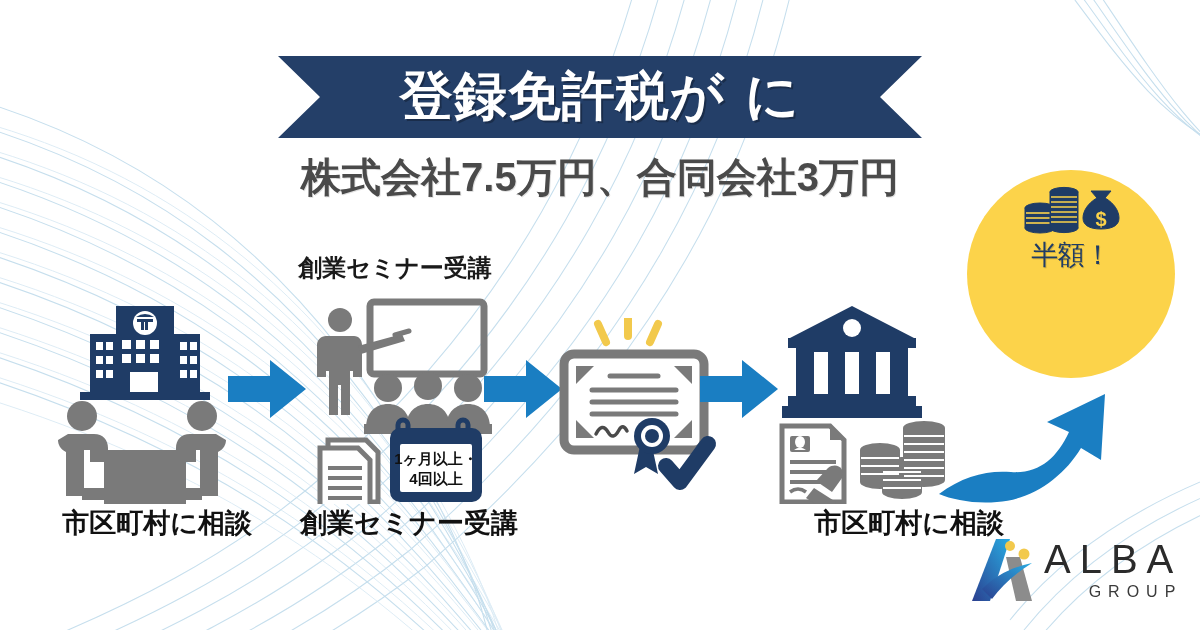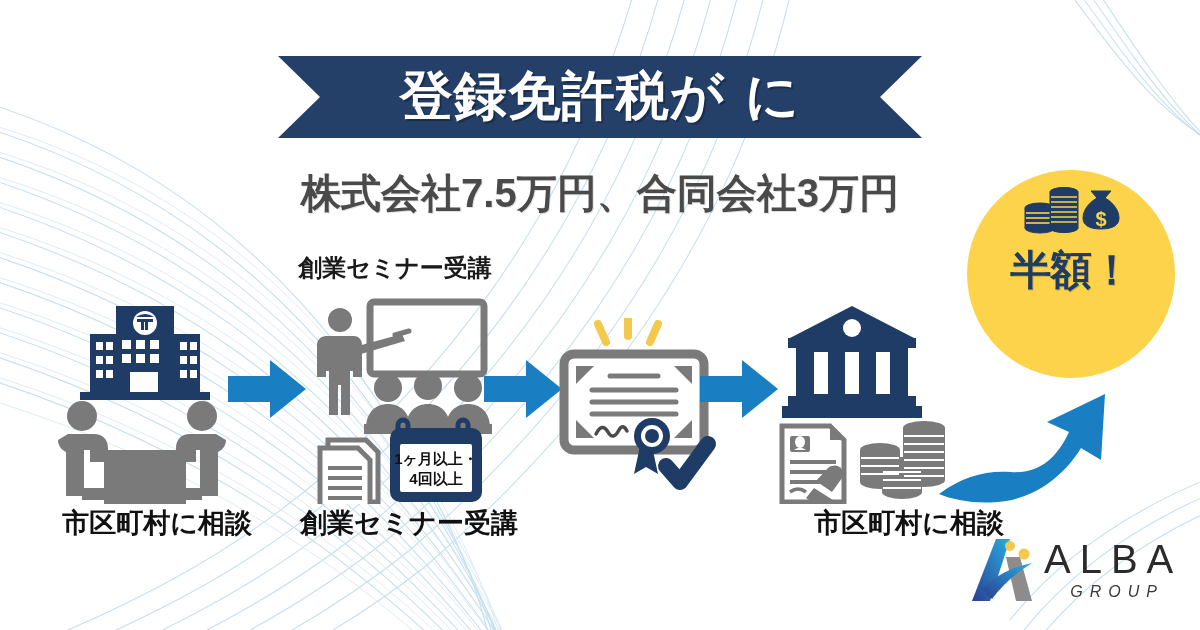--- a/index.html
+++ b/index.html
@@ -30,42 +30,42 @@
     font-size:53px; font-weight:700; letter-spacing:1px;
     color:#ffffff;
     text-shadow: 2px 2px 0 rgba(0,0,0,.28);
     white-space:nowrap;
     gap:20px;
   }
   .banner-text .hl { color:#f5c43c; }
 
   
   .subtitle {
-    position:absolute; left:0; right:0; top:166px; z-index:5;
+    position:absolute; left:0; right:0; top:150px; z-index:5;
     text-align:center;
     font-size:40px; font-weight:700; color:#4a4a4a;
     letter-spacing:0px;
     text-shadow:1px 1px 0 rgba(0,0,0,.12);
   }
 
   
   .badge {
     position:absolute; left:967px; top:170px; width:208px; height:208px;
     border-radius:50%; background:#fcd34a; z-index:6;
     display:flex; flex-direction:column; align-items:center; justify-content:flex-start;
     padding-top:14px;
   }
   .badge-icon { width:104px; height:52px; }
   .badge-l1 {
     font-size:29px; font-weight:700; color:#1f3c66; letter-spacing:-0.5px;
     margin-top:4px; text-shadow:1px 1px 0 rgba(0,0,0,.18);
   }
   .badge-l2 {
-    font-size:41px; font-weight:700; color:#1f3c66; letter-spacing:-0.5px;
-    margin-top:7px; text-shadow:1px 1px 0 rgba(0,0,0,.18);
+    font-size:27px; font-weight:400; color:#1f3c66; letter-spacing:-0.5px;
+    margin-top:1px; text-shadow:1px 1px 0 rgba(0,0,0,.18);
   }
 
   
   .top-label {
     position:absolute; left:281px; top:252px; width:228px; z-index:5;
     text-align:center; font-size:24px; font-weight:700; color:#1a1a1a;
   }
 
   
   .step { position:absolute; z-index:4; }
@@ -87,21 +87,21 @@
 
   
   .logo { position:absolute; left:966px; top:537px; z-index:7; display:flex; align-items:center; }
   .logo-mark { width:72px; height:66px; }
   .logo-text { margin-left:6px; display:flex; flex-direction:column; }
   .logo-alba {
     font-size:40px; letter-spacing:9px; color:#2b2b2b; font-weight:400; line-height:1;
   }
   .logo-group {
     font-size:16px; letter-spacing:7px; color:#3a3a3a; font-weight:400;
-    text-align:center; margin-top:4px; padding-left:8px;font-style:italic;
+    text-align:right; margin-top:4px; padding-left:8px;
   }
 </style>
 </head>
 <body>
 
 <div id="stage">
 
   <svg class="bg-waves" viewBox="0 0 1200 630" preserveAspectRatio="none">
     <defs>
       <g id="wavefan-l">

